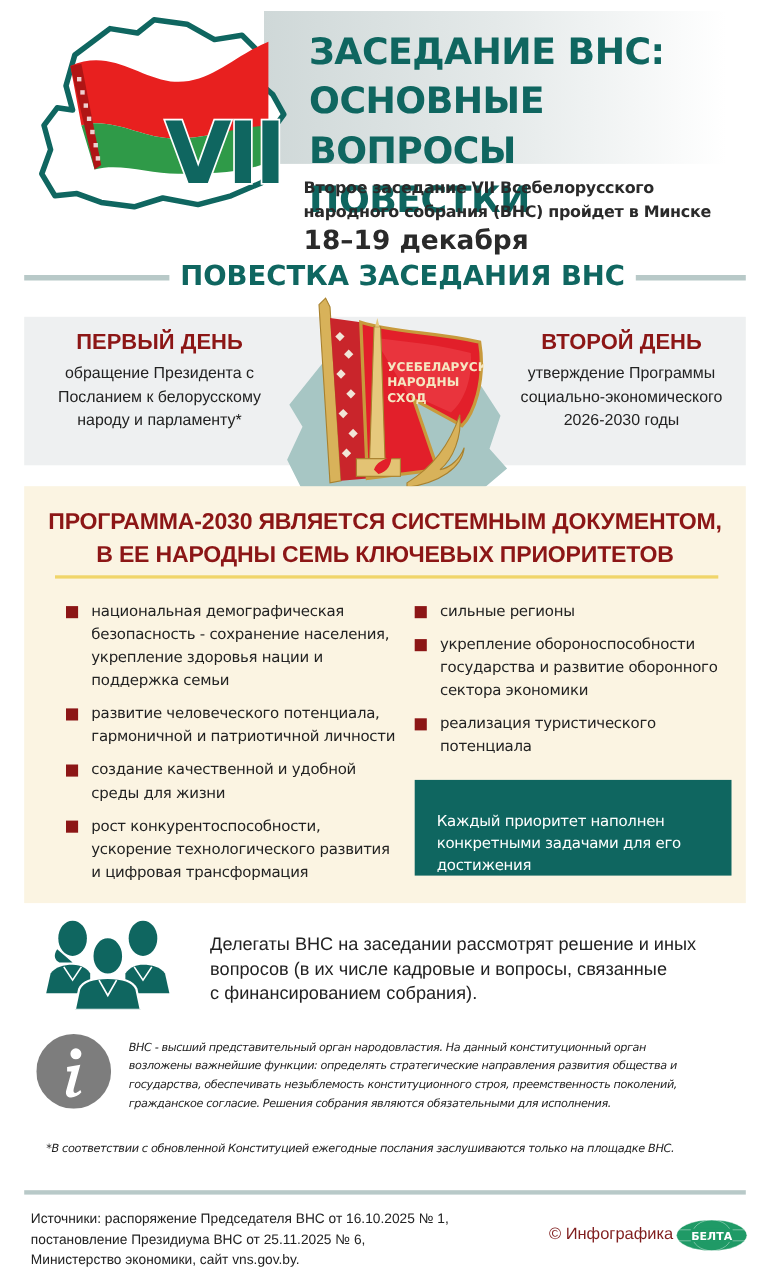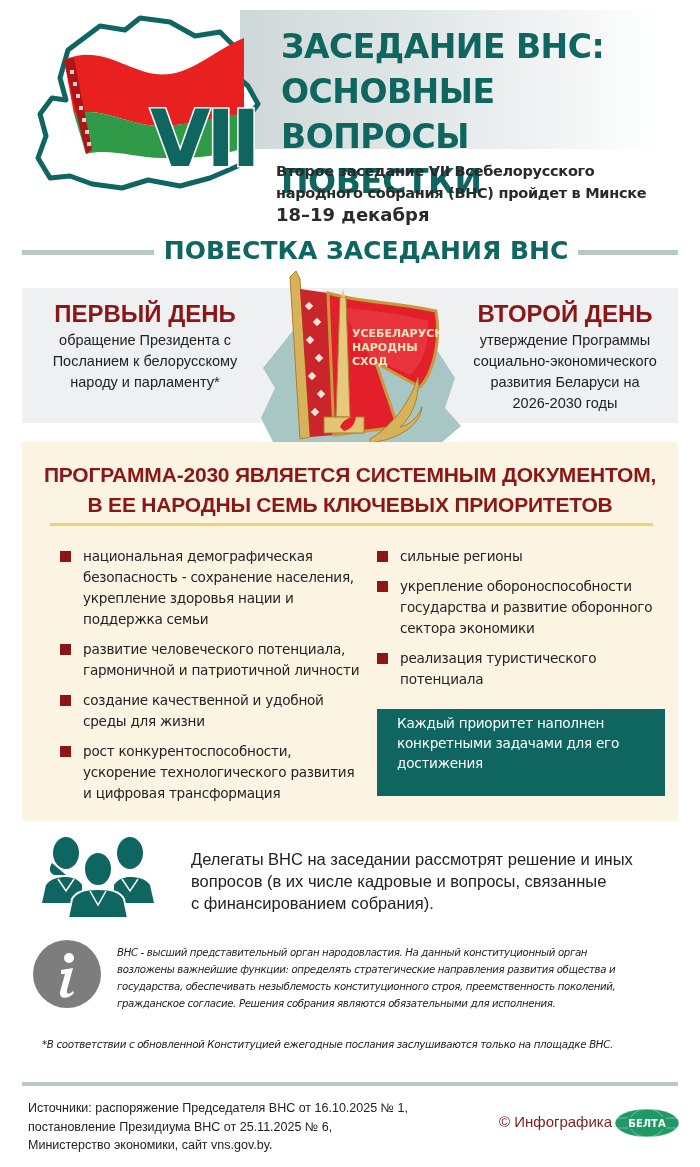--- a/index.html
+++ b/index.html
@@ -10,52 +10,52 @@
 
   
   .hdr-band { left: 240px; top: 10px; width: 420px; height: 139px;
     background: linear-gradient(90deg, #cfd8d8 0%, #e4e9e9 50%, #ffffff 100%); }
   .logo { left: 30px; top: 8px; width: 240px; height: 200px; }
   .title { left: 281px; top: 24px; width: 400px; font-family: "DejaVu Sans", sans-serif;
     font-weight: bold; font-size: 33px; line-height: 45px; color: #0f6660; letter-spacing: -0.5px; }
   .subtitle { left: 276px; top: 160px; width: 420px; font-family: "DejaVu Sans", sans-serif;
     font-weight: bold; font-size: 14.5px; line-height: 22px; color: #2a2a2a; letter-spacing: -0.3px; }
   .dates { left: 276px; top: 204px; font-family: "DejaVu Sans", sans-serif; font-weight: bold;
-    font-size: 18px; color: #2a2a2a; }
+    font-size: 24px; color: #2a2a2a; }
 
   
   .sec-line { top: 250px; height: 5px; background: #b8c9c8; }
   .sec-title { left: 0; top: 236px; width: 700px; text-align: center;
     font-family: "DejaVu Sans", sans-serif; font-weight: bold; font-size: 25px; color: #0f6660; margin-left: 16px; }
   .sec-title span { background: #fff; padding: 0 10px; }
 
   
   .days-panel { left: 22px; top: 288px; width: 656px; height: 135px; background: #eef0f1; }
   .map-silh { left: 255px; top: 318px; width: 210px; height: 145px; }
   .badge { left: 260px; top: 267px; width: 180px; height: 180px; }
-  .day-h { font-family: "Liberation Sans", sans-serif; font-weight: bold; font-size: 24px;
+  .day-h { font-family: "Liberation Sans", sans-serif; font-weight: bold; font-size: 20px;
     color: #8c1616; text-align: center; }
   .day-t { font-family: "Liberation Sans", sans-serif; font-size: 14.5px; line-height: 21px;
     color: #222; text-align: center; }
 
   
   .prog-panel { left: 22px; top: 442px; width: 656px; height: 379px; background: #fbf4e2; }
   .prog-title { left: 22px; top: 460px; width: 656px; text-align: center;
     font-family: "Liberation Sans", sans-serif; font-weight: bold; font-size: 21px; line-height: 30px;
     color: #8c1616; letter-spacing: -0.2px; }
   .prog-rule { left: 50px; top: 523px; width: 603px; height: 3px; background: #f0d56a; }
 
   .pri-list { list-style: none; }
   .pri-list li { position: relative; padding-left: 23px; margin-bottom: 9px;
     font-family: "DejaVu Sans", sans-serif; font-size: 13.6px; line-height: 21px; color: #222;
     letter-spacing: -0.25px; }
   .pri-list li .bullet { position: absolute; left: 0; top: 5px; width: 11px; height: 11px; background: #8c1616; }
 
   .teal-box { left: 377px; top: 709px; width: 288px; height: 87px; background: #0f6660;
-    color: #fff; padding: 4px 20px; font-family: "DejaVu Sans", sans-serif; font-size: 13.6px;
+    color: #fff; padding: 28px 20px; font-family: "DejaVu Sans", sans-serif; font-size: 13.6px;
     line-height: 20px; letter-spacing: -0.25px; }
 
   
   .people { left: 38px; top: 833px; width: 120px; height: 85px; }
   .deleg-text { left: 191px; top: 848px; width: 500px; font-family: "Liberation Sans", sans-serif;
     font-size: 16.5px; line-height: 22px; color: #222; }
 
   
   .info-icon { left: 33px; top: 940px; width: 68px; height: 68px; }
   .info-text { left: 117px; top: 944px; width: 570px; font-family: "DejaVu Sans", sans-serif;
@@ -157,21 +157,20 @@
 <div class="abs day-t" style="left:30px;top:330px;width:230px;">
   <div>обращение Президента с</div>
   <div>Посланием к белорусскому</div>
   <div>народу и парламенту*</div>
 </div>
 
 <div class="abs day-h" style="left:460px;top:300px;width:210px;">ВТОРОЙ ДЕНЬ</div>
 <div class="abs day-t" style="left:450px;top:330px;width:230px;">
   <div>утверждение Программы</div>
   <div>социально-экономического</div>
-  <div>развития Беларуси на</div>
   <div>2026-2030 годы</div>
 </div>
 
 <div class="abs prog-panel"></div>
 <div class="abs prog-title">
   <div>ПРОГРАММА-2030 ЯВЛЯЕТСЯ СИСТЕМНЫМ ДОКУМЕНТОМ,</div>
   <div>В ЕЕ НАРОДНЫ СЕМЬ КЛЮЧЕВЫХ ПРИОРИТЕТОВ</div>
 </div>
 <div class="abs prog-rule"></div>
 

